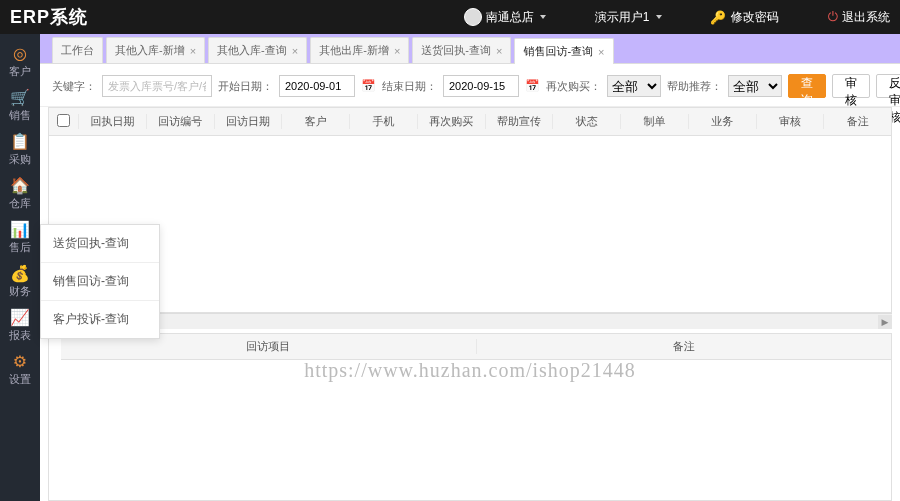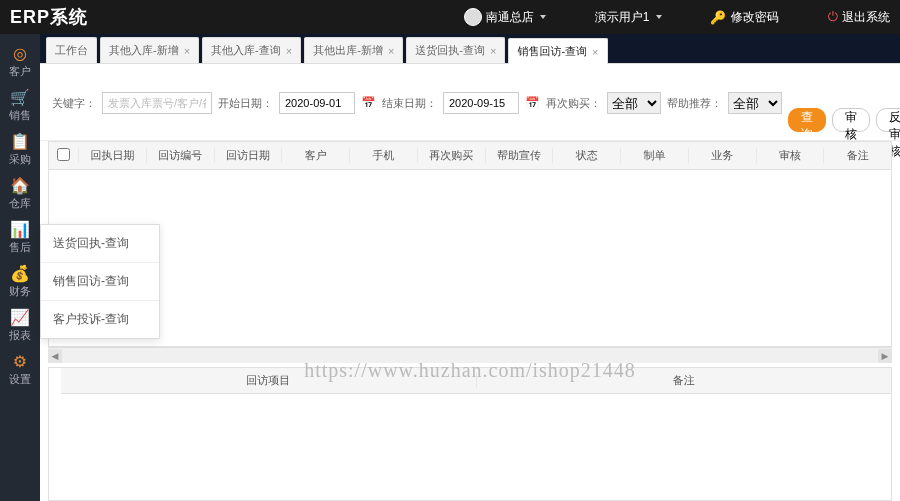--- a/index.html
+++ b/index.html
@@ -16,31 +16,31 @@
 .body { flex: 1; display: flex; min-height: 0; }
 .sidebar { width: 40px; background: #242a33; display: flex; flex-direction: column; align-items: center; padding-top: 6px; position: relative; }
 .side-item { width: 40px; height: 44px; display: flex; flex-direction: column; align-items: center; justify-content: center; gap: 2px; cursor: pointer; color: #e28b3b; }
 .side-item.blue { color: #3a7bd5; }
 .side-item .ico { font-size: 16px; line-height: 1; }
 .side-item .lbl { font-size: 11px; color: #aab; }
 .side-flyout { position: absolute; left: 40px; top: 190px; width: 120px; background: #fff; border: 1px solid #ddd; box-shadow: 0 2px 8px rgba(0,0,0,0.12); z-index: 20; }
 .side-flyout .fly-item { padding: 10px 12px; border-bottom: 1px solid #eee; cursor: pointer; color: #555; font-size: 12px; }
 .side-flyout .fly-item:last-child { border-bottom: none; }
 .main { flex: 1; display: flex; flex-direction: column; min-width: 0; position: relative; }
-.tabs { height: 30px; border-bottom: 1px solid #ddd; display: flex; align-items: flex-end; padding-left: 6px; background: #0f172a; }
+.tabs { height: 30px; border-bottom: 1px solid #ddd; display: flex; align-items: flex-end; padding-left: 12px; background: #c4b5fd; }
 .tab { height: 26px; padding: 0 8px; border: 1px solid #ddd; border-bottom: none; margin-right: 3px; display: flex; align-items: center; gap: 5px; font-size: 11px; color: #666; background: #f4f4f4; border-radius: 2px 2px 0 0; cursor: pointer; }
 .tab.active { background: #fff; color: #222; position: relative; top: 1px; }
 .tab .close { color: #999; font-size: 11px; }
 .filters { padding: 10px 12px 8px; display: flex; align-items: center; flex-wrap: nowrap; gap: 6px; border-bottom: 1px solid #eee; }
 .filters .lbl { color: #666; white-space: nowrap; font-size: 11px; }
 .filters input[type=text] { height: 22px; border: 1px solid #ccc; padding: 0 5px; font-size: 11px; }
 .filters .kw { width: 110px; }
 .filters .date { width: 76px; }
 .filters select { height: 22px; border: 1px solid #ccc; font-size: 13px; min-width: 54px; }
-.btn { height: 24px; padding: 0 12px; border: 1px solid #ccc; background: #fff; cursor: pointer; font-size: 12px; border-radius: 10px; margin-top: 34px; }
+.btn { height: 24px; padding: 0 12px; border: 1px solid #ccc; background: #fff; cursor: pointer; font-size: 12px; border-radius: 2px; }
 .btn.primary { background: #f28c1b; border-color: #f28c1b; color: #fff; }
 .btn-group { display: flex; gap: 6px; margin-left: auto; }
 .table { border: 1px solid #e0e0e0; margin: 0 8px; }
 .thead { display: flex; background: #f5f5f5; border-bottom: 1px solid #e0e0e0; height: 28px; align-items: center; }
 .th { flex: 1; text-align: center; font-size: 11px; color: #555; border-right: 1px solid #e8e8e8; padding: 0 4px; white-space: nowrap; overflow: hidden; }
 .th.chk { flex: 0 0 30px; }
 .th:last-child { border-right: none; }
 .tbody { height: 176px; background: #fff; }
 .hscroll { height: 16px; background: #f0f0f0; display: flex; align-items: center; border-top: 1px solid #ddd; margin: 0 8px; position: relative; }
 .hscroll .arrow { width: 14px; height: 14px; display: flex; align-items: center; justify-content: center; color: #888; font-size: 9px; background: #e4e4e4; }

